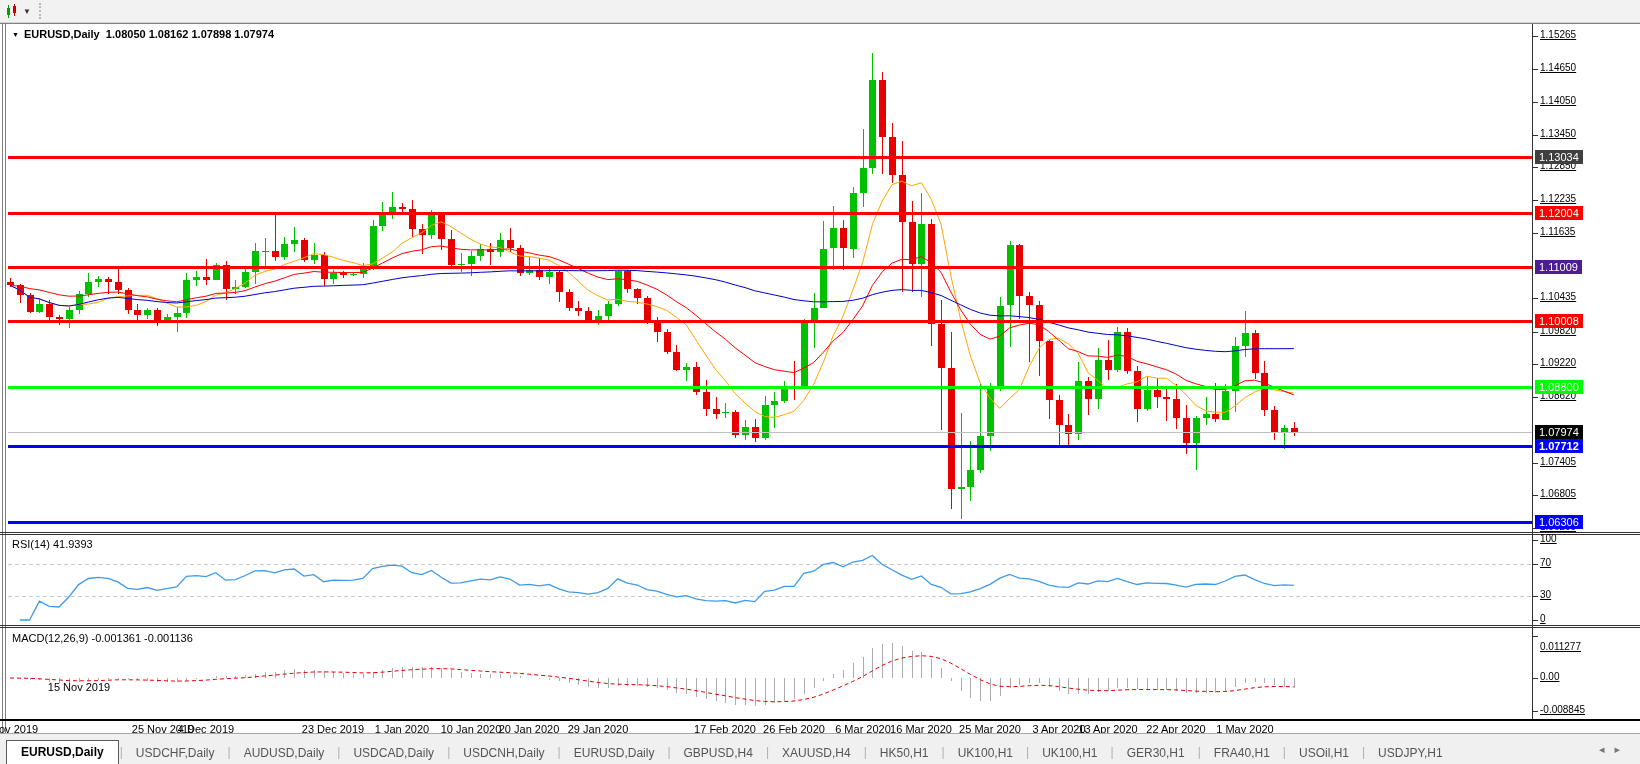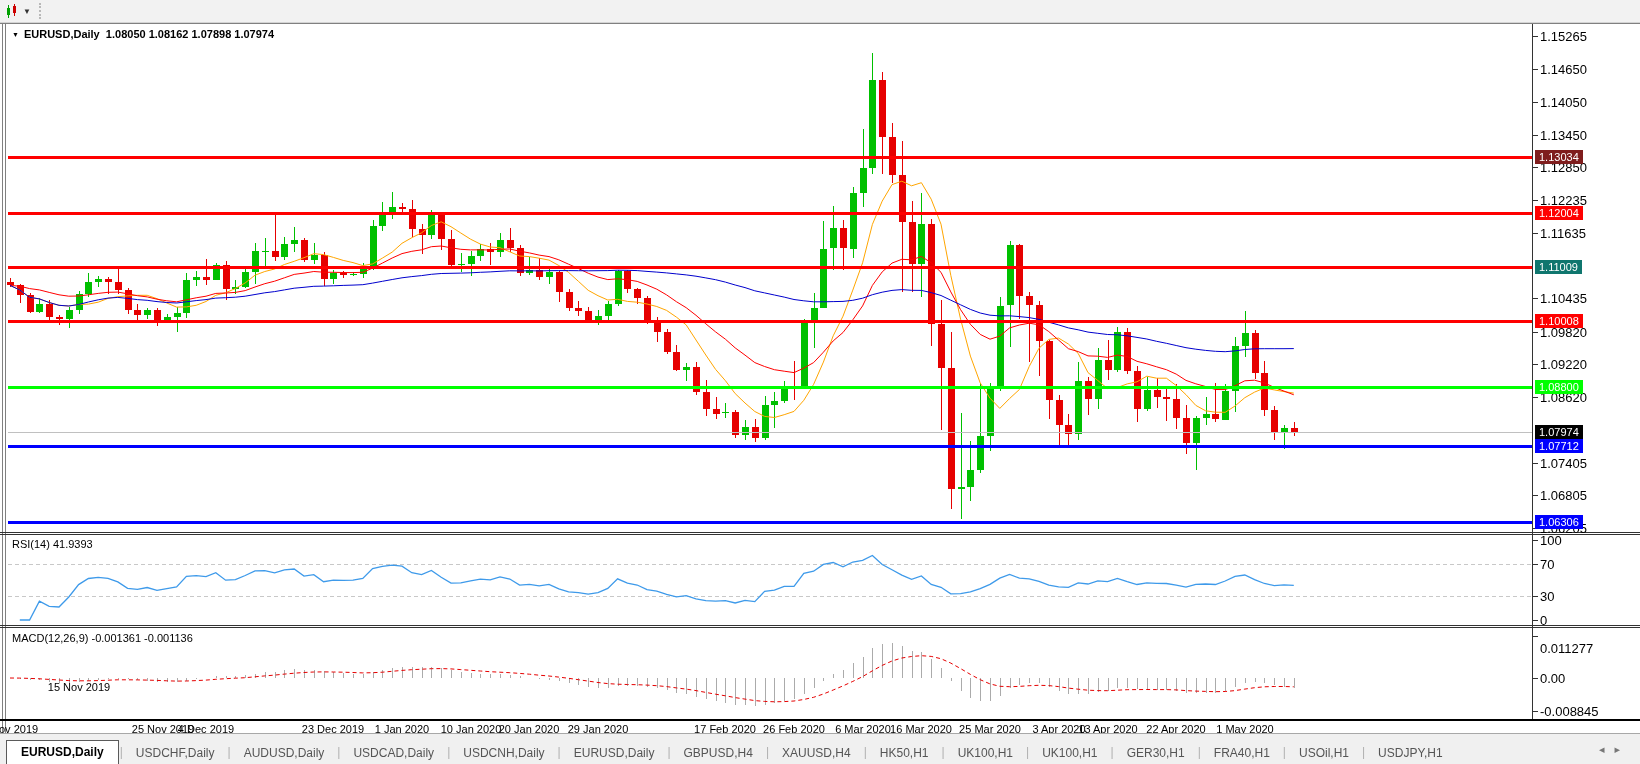--- a/index.html
+++ b/index.html
@@ -28,21 +28,21 @@
     border-bottom-color:#fff;border-right-color:#fff;
     box-shadow:inset 1px 1px 0 #e2e2e2;
   }
   .tooldiv{width:1px;height:16px;background:#cfcfcf;border-right:1px solid #fff;margin:0 6px 0 2px;}
   
   .flabel{position:absolute;z-index:3;font-size:11px;color:#000;white-space:nowrap;}
   #chart-title{left:12px;top:28px;font-weight:bold;}
   #chart-title .win-caret{font-size:7px;position:relative;top:-1px;margin-right:5px;}
   #rsi-label{left:12px;top:538px;}
   #macd-label{left:12px;top:632px;}
-  .axis-tick{position:absolute;z-index:2;font-size:13px;color:#000;white-space:nowrap;}
+  .axis-tick{position:absolute;z-index:2;font-size:10px;color:#000;white-space:nowrap;text-decoration:underline;}
   .price-tag{
     position:absolute;z-index:4;font-size:11px;color:#fff;
     height:14px;line-height:14px;padding:0 4px;white-space:nowrap;
   }
   .date-label{position:absolute;z-index:2;font-size:11px;color:#000;width:90px;text-align:center;}
   
   #tabbar{
     position:absolute;left:0;top:733px;width:1640px;height:31px;z-index:5;
     background:#f0f0f0;border-top:1px solid #a8a8a8;
     display:flex;align-items:flex-end;font-size:12px;color:#555;
@@ -538,26 +538,26 @@
     <div class="axis-tick" style="left: 1540px; top: 456px;">1.07405</div>
     <div class="axis-tick" style="left: 1540px; top: 488px;">1.06805</div>
     <div class="axis-tick" style="left: 1540px; top: 521px;">1.06205</div>
     <div class="axis-tick" style="left: 1540px; top: 533px;">100</div>
     <div class="axis-tick" style="left: 1540px; top: 557px;">70</div>
     <div class="axis-tick" style="left: 1540px; top: 589px;">30</div>
     <div class="axis-tick" style="left: 1540px; top: 613px;">0</div>
     <div class="axis-tick" style="left: 1540px; top: 641px;">0.011277</div>
     <div class="axis-tick" style="left: 1540px; top: 671px;">0.00</div>
     <div class="axis-tick" style="left: 1540px; top: 704px;">-0.008845</div>
-    <div class="price-tag" style="left: 1535px; top: 150px; background: #7f1d1d;">1.13034</div>
+    <div class="price-tag" style="left: 1535px; top: 150px; background: #404040;">1.13034</div>
     <div class="price-tag" style="left: 1535px; top: 206px; background: rgb(255, 0, 0);">1.12004</div>
-    <div class="price-tag" style="left: 1535px; top: 260px; background: #0f766e;">1.11009</div>
+    <div class="price-tag" style="left: 1535px; top: 260px; background: #4c1d95;">1.11009</div>
     <div class="price-tag" style="left: 1535px; top: 314px; background: rgb(255, 0, 0);">1.10008</div>
     <div class="price-tag" style="left: 1535px; top: 380px; background: rgb(0, 255, 0);">1.08800</div>
-    <div class="price-tag" style="left: 1535px; top: 439px; background: rgb(0, 0, 255);">1.07712</div>
+    <div class="price-tag" style="left: 1535px; top: 439px; background: rgb(0, 0, 255); font-weight: bold;">1.07712</div>
     <div class="price-tag" style="left: 1535px; top: 515px; background: rgb(0, 0, 255);">1.06306</div>
     <div class="price-tag" style="left: 1535px; top: 425px; background: rgb(0, 0, 0);">1.07974</div>
     <div class="date-label" style="left: -35px; top: 723px;">6 Nov 2019</div>
     <div class="date-label" style="left: 34px; top: 681px;">15 Nov 2019</div>
     <div class="date-label" style="left: 92px; top: 723px; margin-left: 26px;">25 Nov 2019</div>
     <div class="date-label" style="left: 161px; top: 723px;">4 Dec 2019</div>
     <div class="date-label" style="left: 230px; top: 723px; margin-top: 36px;">13 Dec 2019</div>
     <div class="date-label" style="left: 288px; top: 723px;">23 Dec 2019</div>
     <div class="date-label" style="left: 357px; top: 723px;">1 Jan 2020</div>
     <div class="date-label" style="left: 426px; top: 723px;">10 Jan 2020</div>

